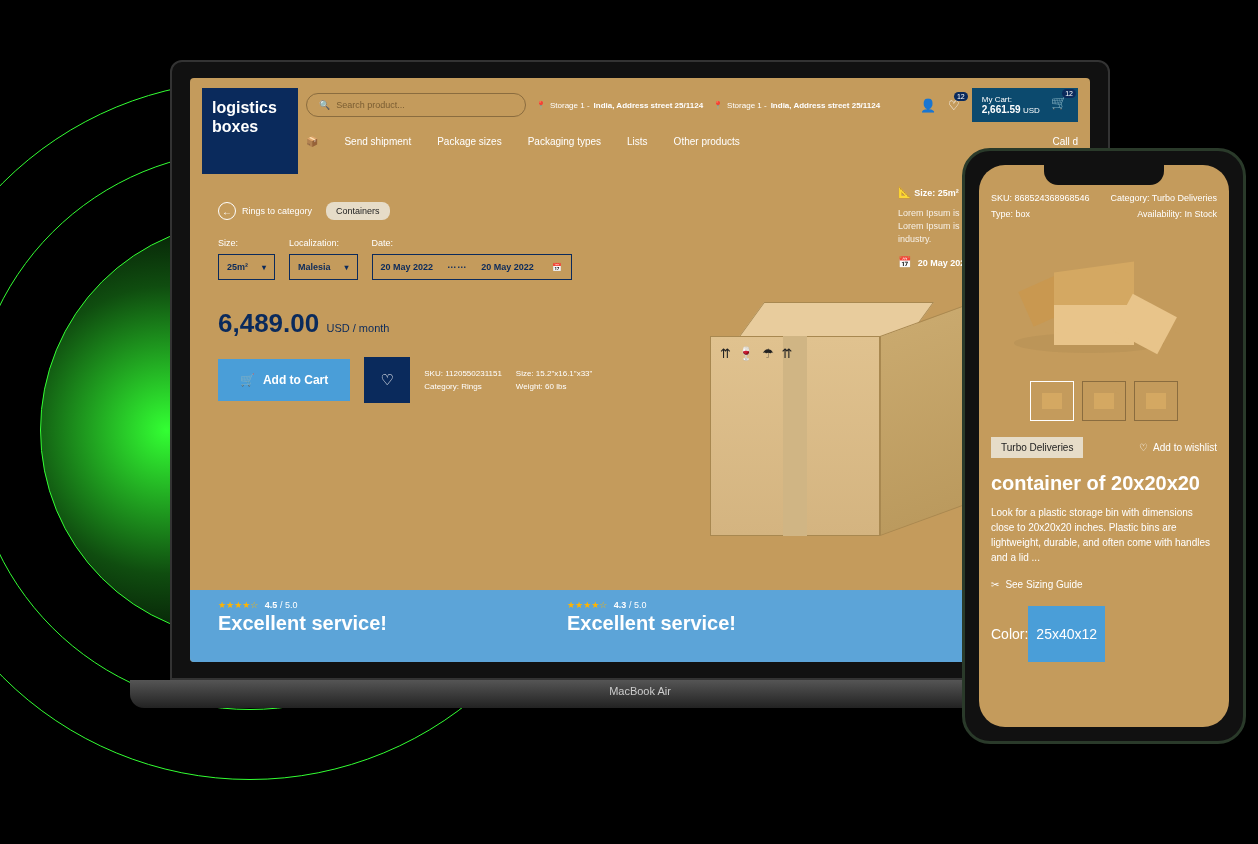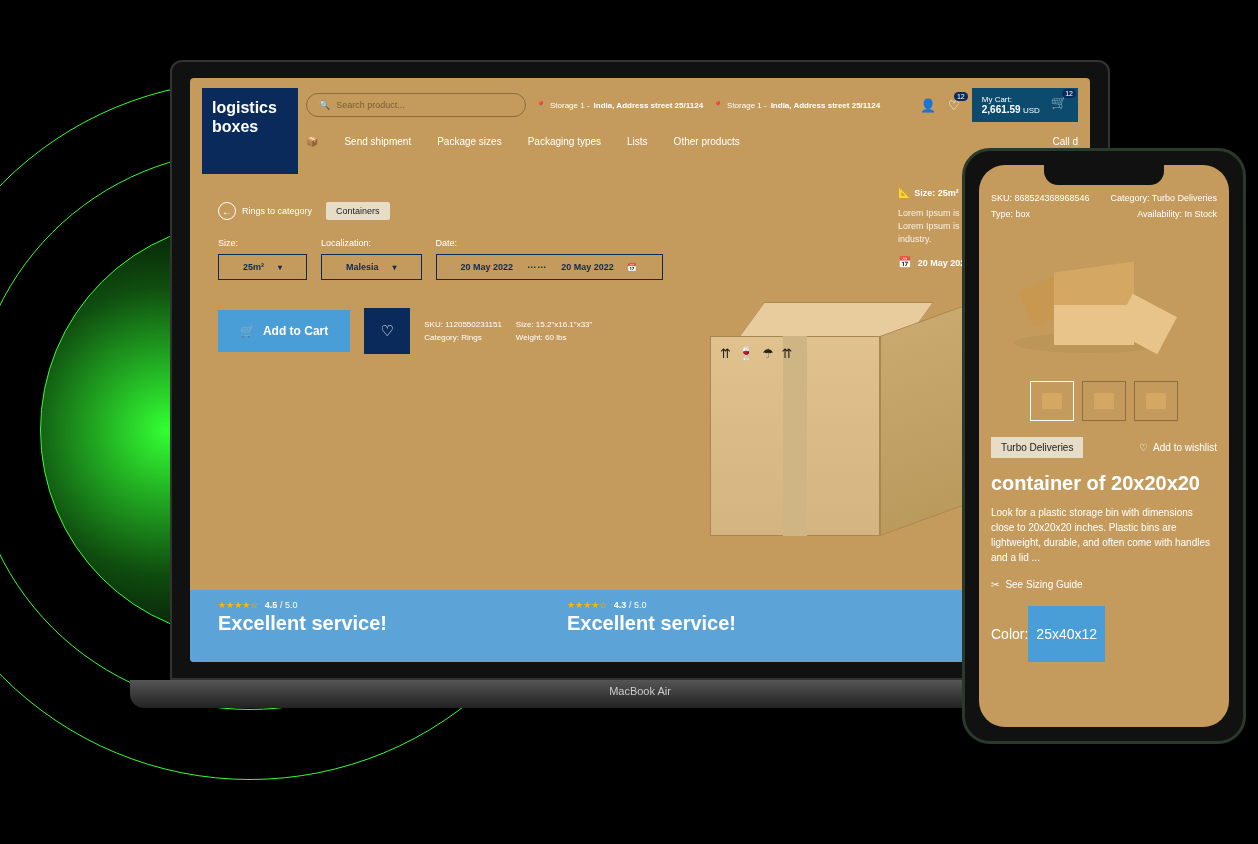--- a/index.html
+++ b/index.html
@@ -33,30 +33,30 @@
 .cart .amt { font-weight:bold; font-size:10px; }
 .nav { display:flex; align-items:center; gap:26px; color:#fff; font-size:10px; }
 .nav span { cursor:pointer; }
 .call { margin-left:auto; color:#fff; font-size:10px; }
 
 
 .content { padding:18px 28px; position:relative; }
 .crumbs { display:flex; align-items:center; gap:14px; margin-bottom:18px; }
 .back { display:flex; align-items:center; gap:6px; color:#fff; font-size:9px; cursor:pointer; }
 .back-ico { width:18px; height:18px; border:1px solid #fff; border-radius:50%; display:flex; align-items:center; justify-content:center; font-size:10px; }
-.pill { background:#e6dcc8; color:#222; font-size:9px; padding:4px 10px; border-radius:2px; }
+.pill { background:#e6dcc8; color:#222; font-size:9px; padding:4px 10px; border-radius:8px; }
 .wish { margin-left:auto; display:flex; align-items:center; gap:5px; color:#fff; font-size:9px; cursor:pointer; }
 
 .title { color:#0a2a5c; font-size:30px; font-weight:bold; line-height:36px; margin-bottom:12px; }
 .desc { color:#fff; font-size:9px; line-height:14px; max-width:380px; margin-bottom:20px; }
 
 .selgrid { display:flex; gap:14px; margin-bottom:28px; }
 .selcol { }
 .sellbl { color:#fff; font-size:9px; margin-bottom:6px; }
-.selbox { border:1px solid #0a2a5c; padding:7px 24px; color:#0a2a5c; font-size:9px; font-weight:bold; display:flex; align-items:center; gap:14px; cursor:pointer; }
+.selbox { border:1px solid #0a2a5c; padding:7px 8px; color:#0a2a5c; font-size:9px; font-weight:bold; display:flex; align-items:center; gap:14px; cursor:pointer; }
 .selbox.wide { min-width:200px; }
 .chev { margin-left:auto; font-size:8px; }
 .dots { color:#0a2a5c; letter-spacing:1px; }
 
 .price { color:#0a2a5c; font-size:26px; font-weight:bold; margin-bottom:18px; }
 .price .unit { font-size:11px; font-weight:normal; }
 
 .actions { display:flex; align-items:center; gap:14px; }
 .btn-cart { background:#4a9ed8; color:#fff; padding:14px 22px; font-size:12px; font-weight:bold; display:flex; align-items:center; gap:8px; cursor:pointer; border:none; }
 .btn-wish { background:#0a2a5c; color:#fff; width:46px; height:46px; display:flex; align-items:center; justify-content:center; font-size:15px; cursor:pointer; border:none; }
@@ -220,20 +220,24 @@
         <div class="sellbl">Date:</div>
         <div class="selbox wide">
           <span>20 May 2022</span>
           <span class="dots">⋯⋯</span>
           <span>20 May 2022</span>
           <span class="chev">📅</span>
         </div>
       </div>
     </div>
 
+    <div class="price">
+      <span>6,489.00</span>
+      <span class="unit">USD / month</span>
+    </div>
 
     <div class="actions">
       <button class="btn-cart">
         <span>🛒</span>
         <span>Add to Cart</span>
       </button>
       <button class="btn-wish">
         <span>♡</span>
       </button>
       <div class="meta">

